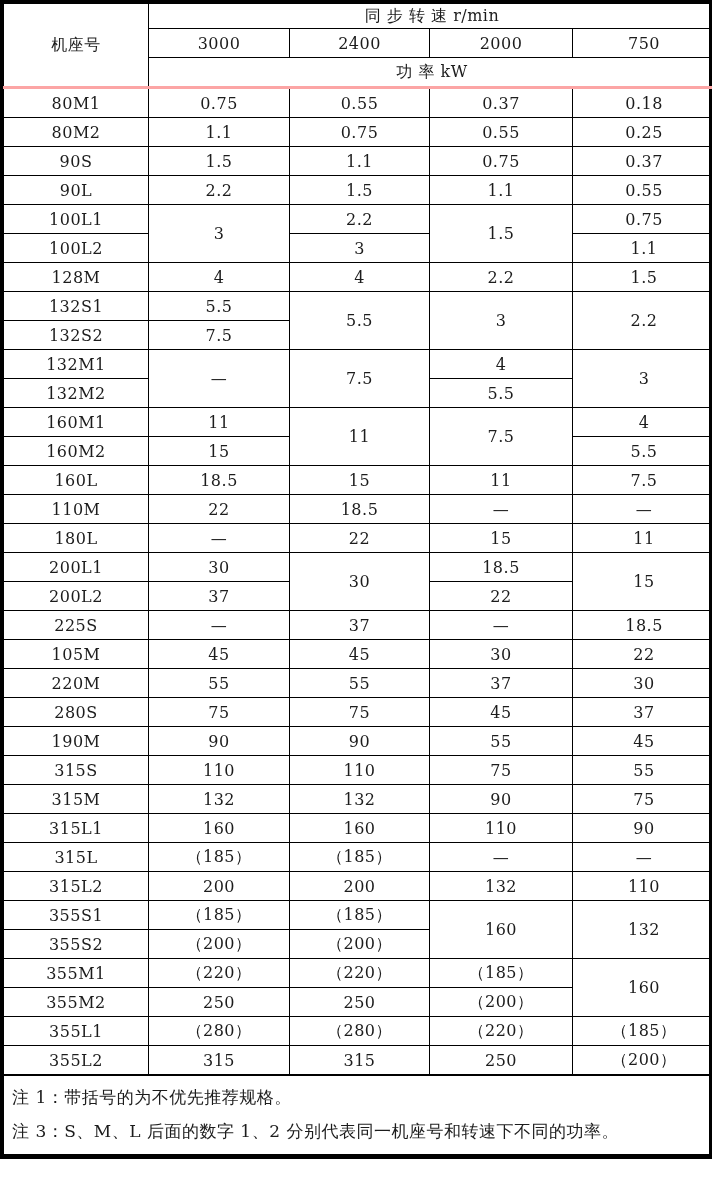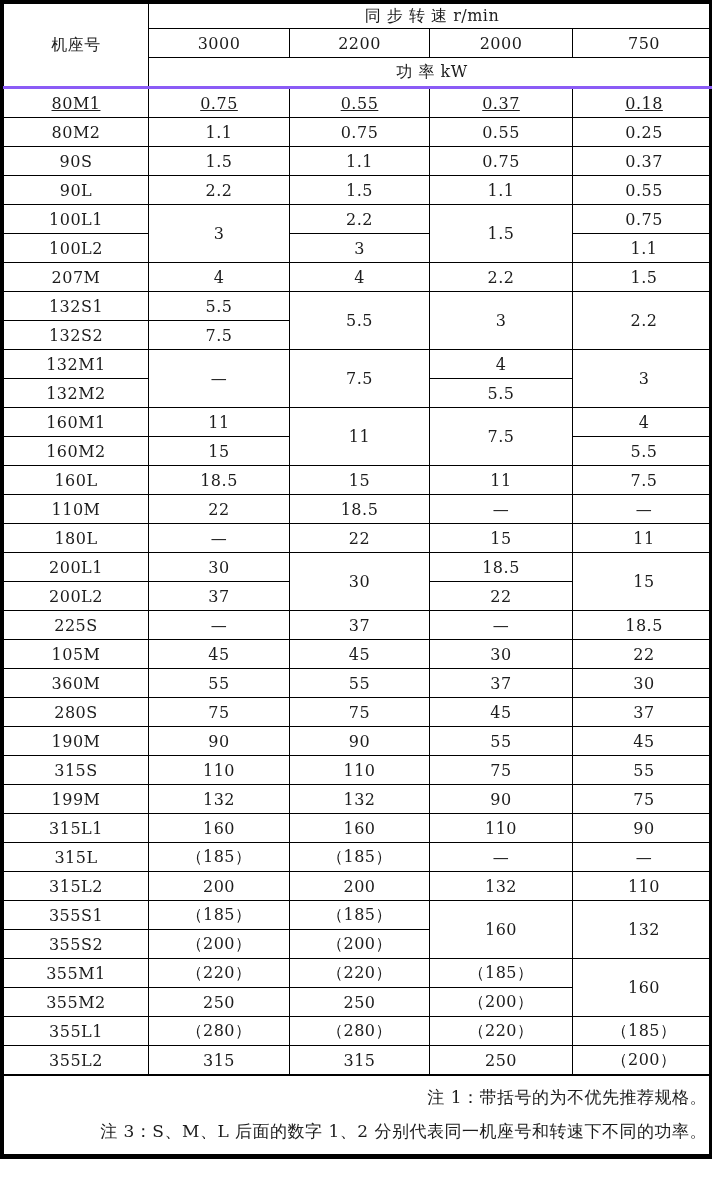--- a/index.html
+++ b/index.html
@@ -33,33 +33,32 @@
     padding: 0;
     letter-spacing: 0.5px;
     color: #1c1c1c;
     overflow: hidden;
   }
   thead th { font-size: 16px; }
   thead tr.speed-group-row th { height: 24px; }
   thead tr.speed-values-row th { height: 28px; margin-top: 42px; }
   thead tr.power-unit-row th { height: 28px; }
   
-  tbody tr.first-data-row td { border-top: 3px solid #8b5cf6; text-decoration: underline; }
+  tbody tr.first-data-row td { border-top: 3px solid #fca5a5; }
   tbody td { height: 28px; }
   tfoot td.notes {
     border-top: 2px solid #000;
     text-align: left;
     padding: 4px 8px 6px 8px;
     font-size: 17px;
     letter-spacing: 0.5px;
   }
   tfoot td.notes .note-line {
     line-height: 34px;
     white-space: nowrap;
-    text-align: right;
   }
 </style>
 </head>
 <body>
 
 <div class="sheet">
   <table>
     <colgroup>
       <col style="width:145px">
       <col style="width:141px">
@@ -67,21 +66,21 @@
       <col style="width:143px">
       <col style="width:143px">
     </colgroup>
     <thead>
       <tr class="speed-group-row">
         <th rowspan="3">机座号</th>
         <th colspan="4">同 步 转 速 r/min</th>
       </tr>
       <tr class="speed-values-row" id="speed-row">
           <th>3000</th>
-          <th>2200</th>
+          <th>2400</th>
           <th>2000</th>
           <th>750</th>
         </tr>
       <tr class="power-unit-row">
         <th colspan="4">功 率 kW</th>
       </tr>
     </thead>
     <tbody id="table-body">
         <tr class="first-data-row">
           <td>80M1</td>
@@ -117,21 +116,21 @@
           <td>2.2</td>
           <td rowspan="2">1.5</td>
           <td>0.75</td>
         </tr>
         <tr>
           <td>100L2</td>
           <td>3</td>
           <td>1.1</td>
         </tr>
         <tr>
-          <td>207M</td>
+          <td>128M</td>
           <td>4</td>
           <td>4</td>
           <td>2.2</td>
           <td>1.5</td>
         </tr>
         <tr>
           <td>132S1</td>
           <td>5.5</td>
           <td rowspan="2">5.5</td>
           <td rowspan="2">3</td>
@@ -205,21 +204,21 @@
           <td>18.5</td>
         </tr>
         <tr>
           <td>105M</td>
           <td>45</td>
           <td>45</td>
           <td>30</td>
           <td>22</td>
         </tr>
         <tr>
-          <td>360M</td>
+          <td>220M</td>
           <td>55</td>
           <td>55</td>
           <td>37</td>
           <td>30</td>
         </tr>
         <tr>
           <td>280S</td>
           <td>75</td>
           <td>75</td>
           <td>45</td>
@@ -233,21 +232,21 @@
           <td>45</td>
         </tr>
         <tr>
           <td>315S</td>
           <td>110</td>
           <td>110</td>
           <td>75</td>
           <td>55</td>
         </tr>
         <tr>
-          <td>199M</td>
+          <td>315M</td>
           <td>132</td>
           <td>132</td>
           <td>90</td>
           <td>75</td>
         </tr>
         <tr>
           <td>315L1</td>
           <td>160</td>
           <td>160</td>
           <td>110</td>

